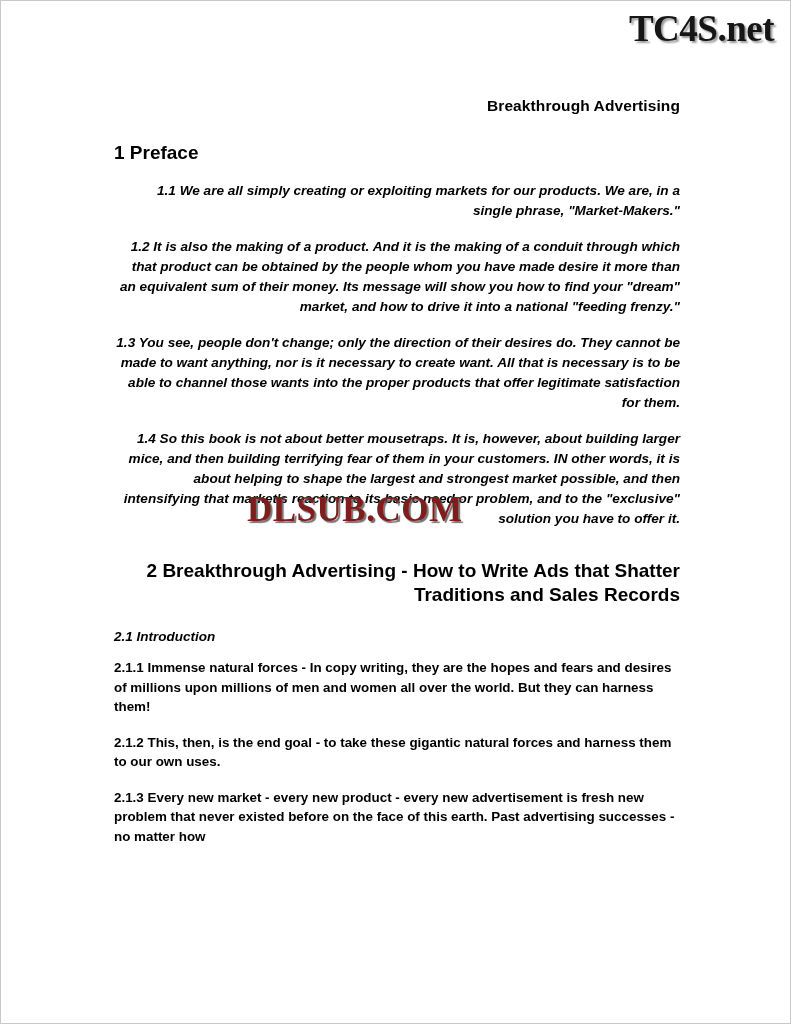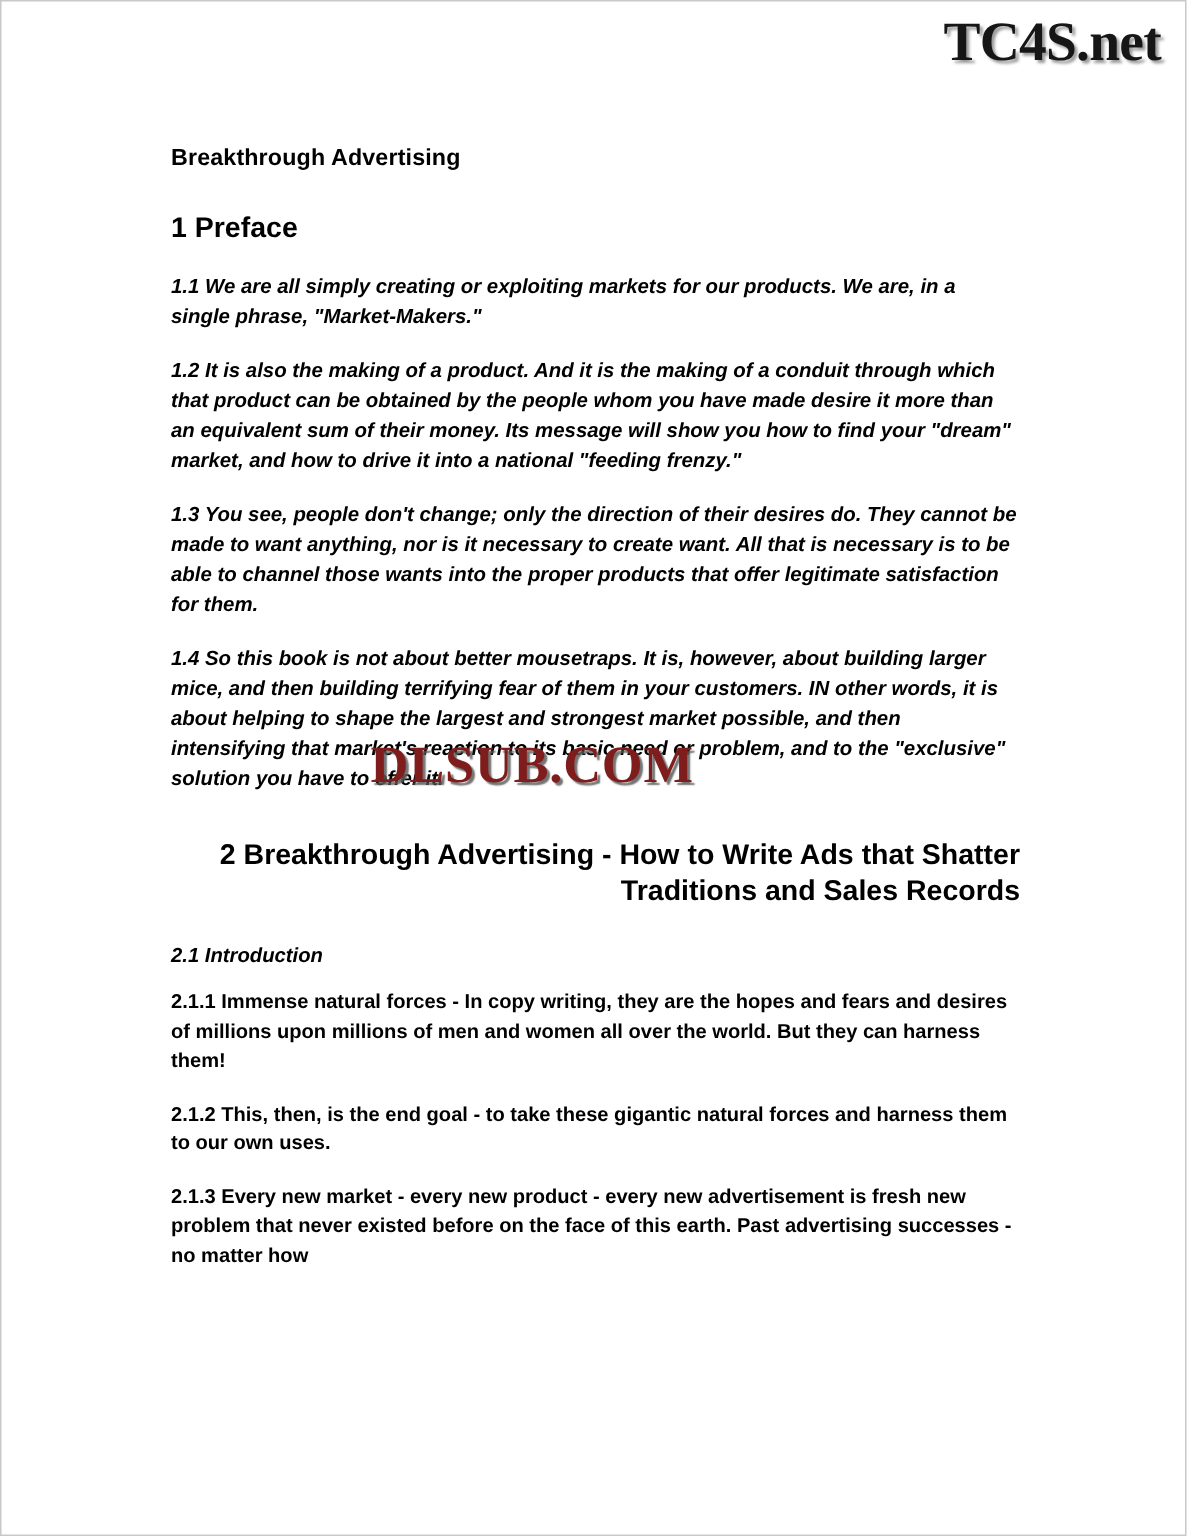--- a/index.html
+++ b/index.html
@@ -59,21 +59,21 @@
     text-shadow: 2px 2px 1px rgba(90,90,90,0.85);
     white-space: nowrap;
   }
   .content {
     position: absolute;
     left: 113px;
     top: 96px;
     width: 566px;
   }
   .doc-title {
-    text-align: left;
+    text-align: right;
     font-size: 15.5px;
     font-weight: bold;
     margin: 0 0 26px 0;
     letter-spacing: 0.1px;
   }
   .h1 {
     font-size: 19px;
     font-weight: bold;
     margin: 0 0 16px 0;
     line-height: 1.28;
@@ -87,21 +87,21 @@
     font-weight: bold;
     font-style: italic;
     margin: 22px 0 14px 0;
   }
   .para-italic {
     font-size: 13.6px;
     font-weight: bold;
     font-style: italic;
     line-height: 1.47;
     margin: 0 0 16px 0;
-    text-align: left;
+    text-align: right;
   }
   .para {
     font-size: 13.4px;
     font-weight: bold;
     line-height: 1.45;
     margin: 0 0 16px 0;
   }
   .para-italic:last-child, .para:last-child { margin-bottom: 0; }
 </style>
 </head>

